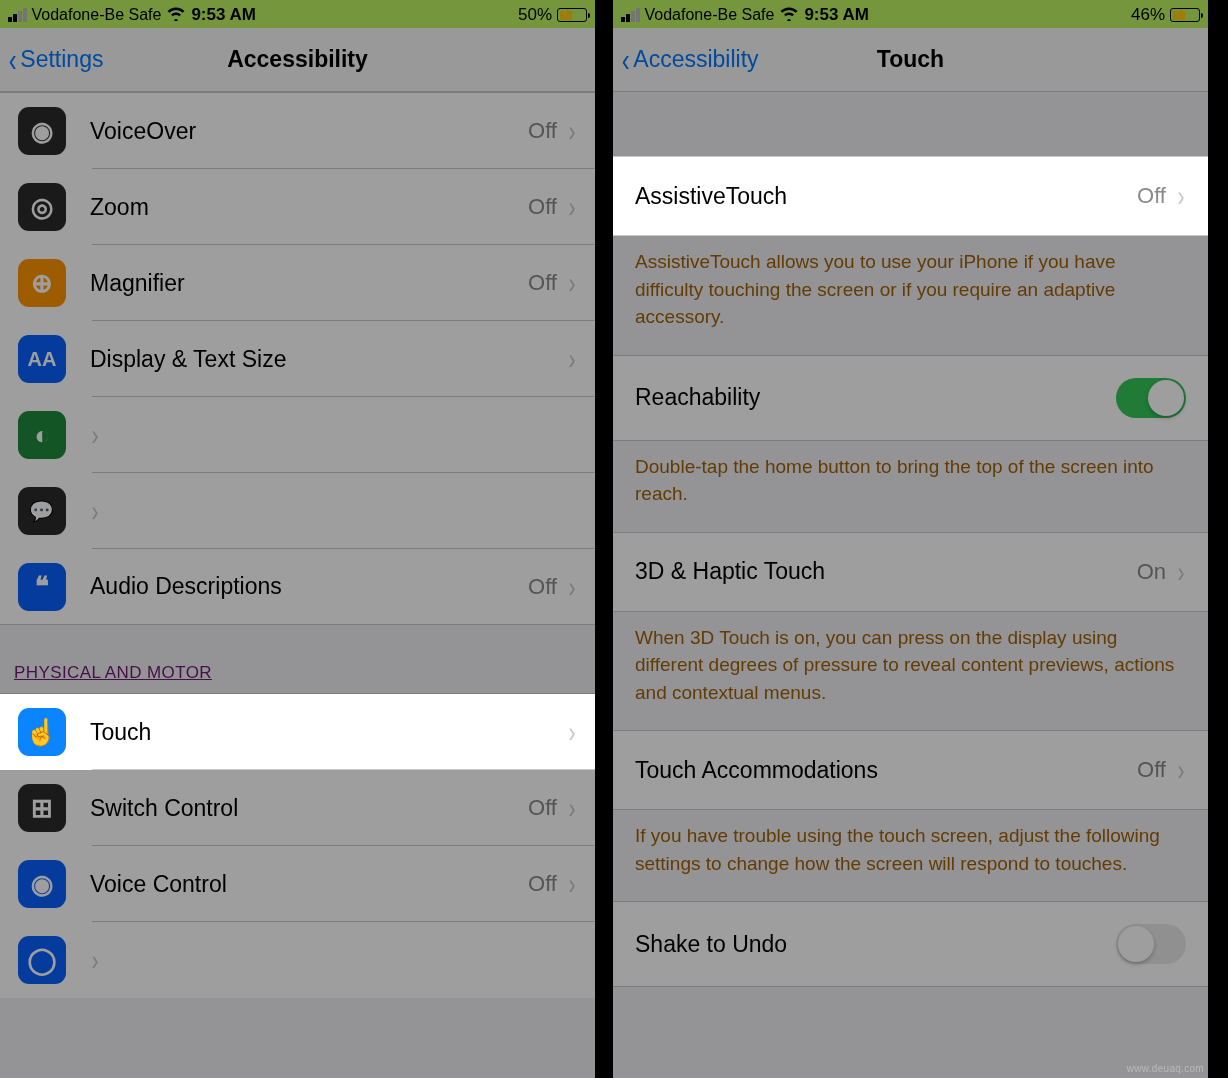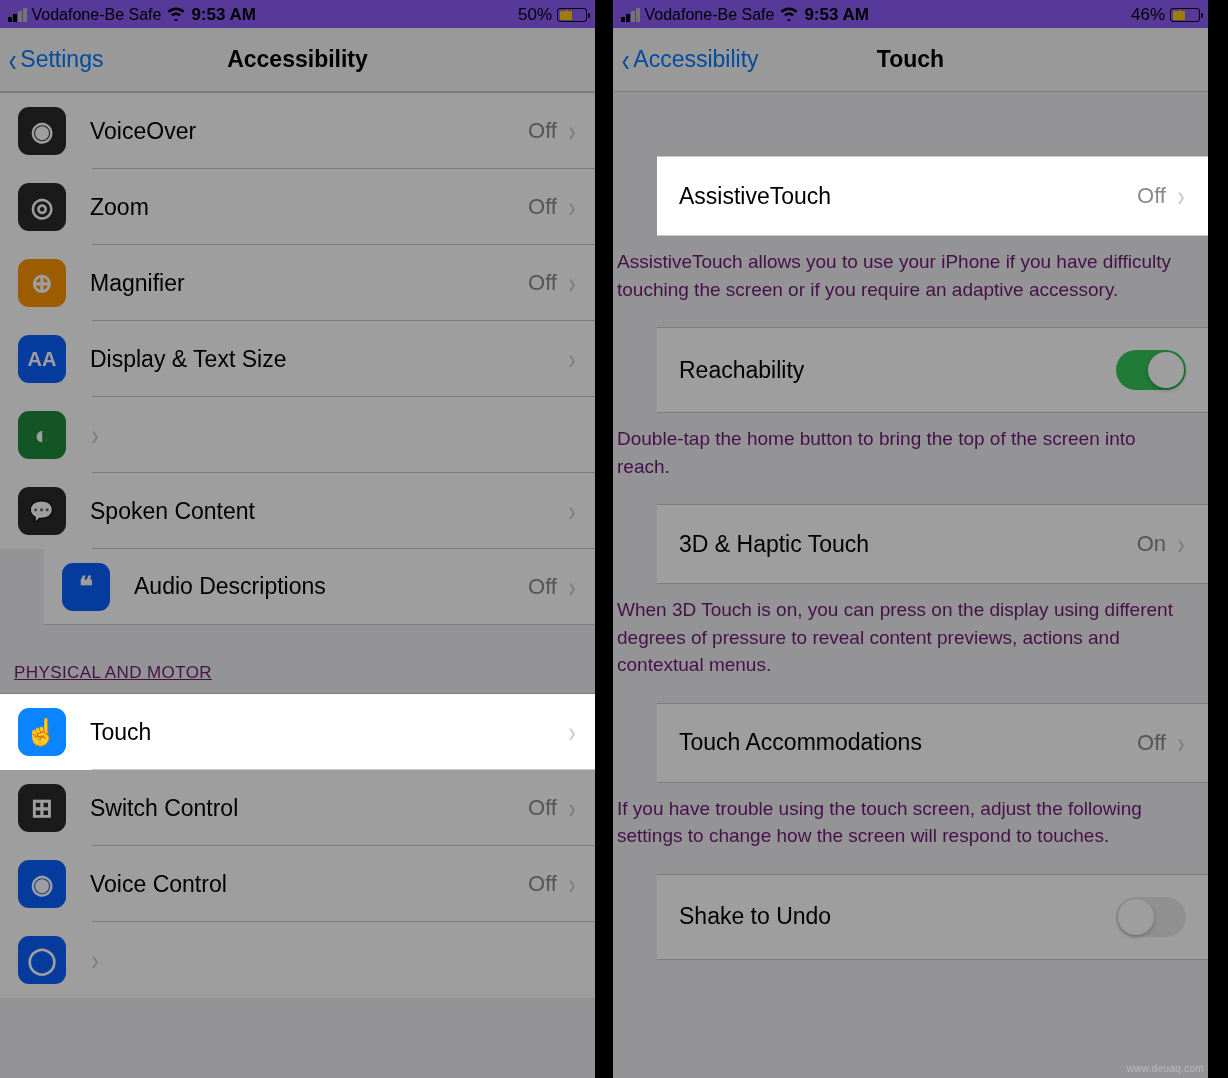--- a/index.html
+++ b/index.html
@@ -29,21 +29,21 @@
   }
   
   .status-bar {
     height: 28px;
     display: flex;
     align-items: center;
     justify-content: space-between;
     padding: 2px 8px 0 8px;
     font-size: 17px;
     font-weight: 500;
-    background: #8b5cf6;
+    background: #bef264;
     color: #000;
   }
   .status-left, .status-right {
     display: flex;
     align-items: center;
     gap: 5px;
   }
   .signal {
     display: flex;
     align-items: flex-end;
@@ -153,21 +153,21 @@
   .row-sep::after {
     content: "";
     position: absolute;
     bottom: 0;
     right: 0;
     left: 92px;
     height: 1px;
     background: #c8c7cc;
   }
   .list-group-top { border-top: 1px solid #c8c7cc; }
-  .list-group-bottom { border-bottom: 1px solid #c8c7cc; margin-left: 44px; }
+  .list-group-bottom { border-bottom: 1px solid #c8c7cc; }
   .row-icon {
     width: 48px;
     height: 48px;
     border-radius: 11px;
     margin-right: 24px;
     display:flex;
     align-items:center;
     justify-content:center;
     flex-shrink:0;
   }
@@ -182,22 +182,22 @@
     margin-right: 10px;
   }
   .row-chevron {
     color: #c7c7cc;
     font-size: 30px;
     font-weight: 300;
     transform: scaleX(0.7);
   }
   .footer-text {
     font-size: 19px;
-    color: #701a75;
-    padding: 12px 22px 24px 4px;
+    color: #a16207;
+    padding: 12px 22px 24px 22px;
     line-height: 1.45;
   }
   
   .highlight {
     position: relative;
     z-index: 10;
   }
   
   .toggle {
     width: 70px;
@@ -305,21 +305,20 @@
       <div class="list-row row-sep">
         <div class="row-icon" style="background:#1f8a3b">
           <span class="ic-glyph" style="font-size:26px">◐</span>
         </div>
         <div class="row-chevron">›</div>
       </div>
       <div class="list-row row-sep">
         <div class="row-icon" style="background:#2b2b2d">
           <span class="ic-glyph" style="font-size:20px">💬</span>
         </div>
-        <div class="row-label">Spoken Content</div>
         <div class="row-chevron">›</div>
       </div>
       <div class="list-row list-group-bottom">
         <div class="row-icon" style="background:#0a60ff">
           <span class="ic-glyph" style="font-size:26px">❝</span>
         </div>
         <div class="row-label">Audio Descriptions</div>
         <div class="row-value">Off</div>
         <div class="row-chevron">›</div>
       </div>

